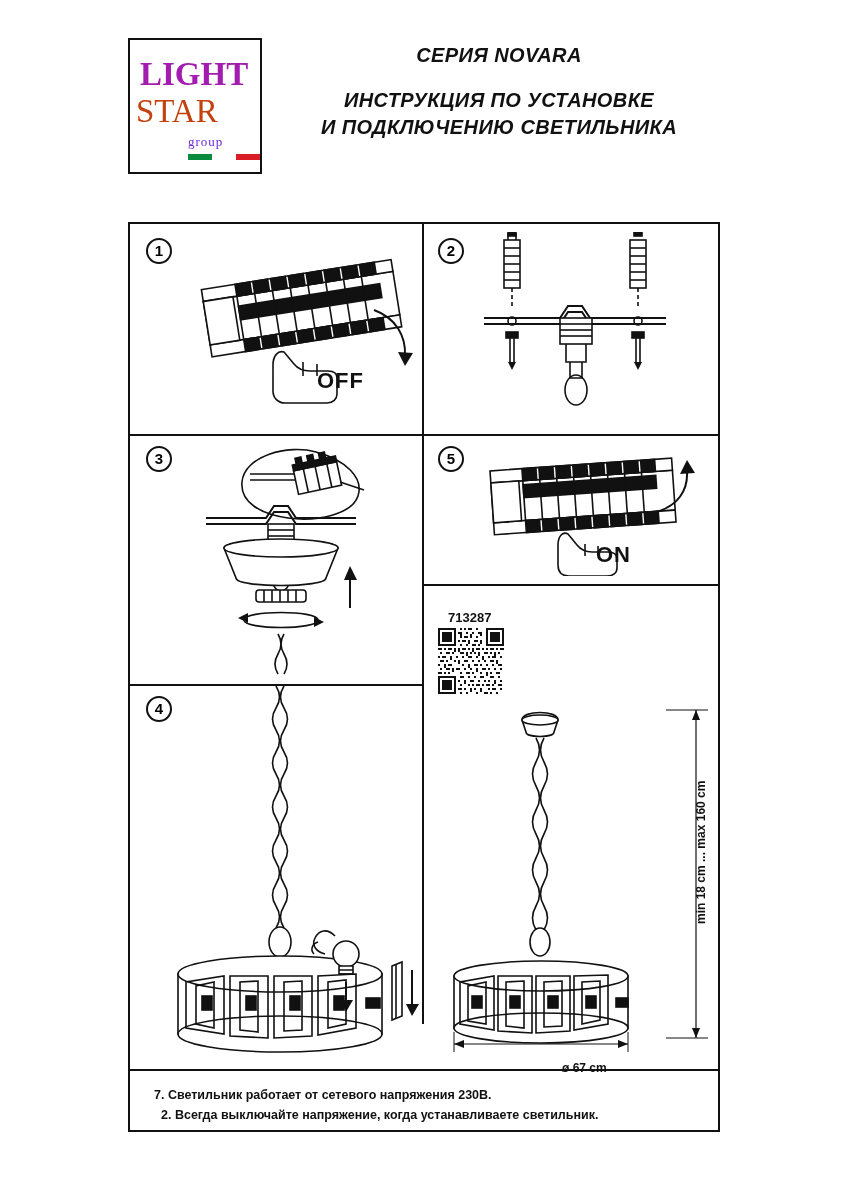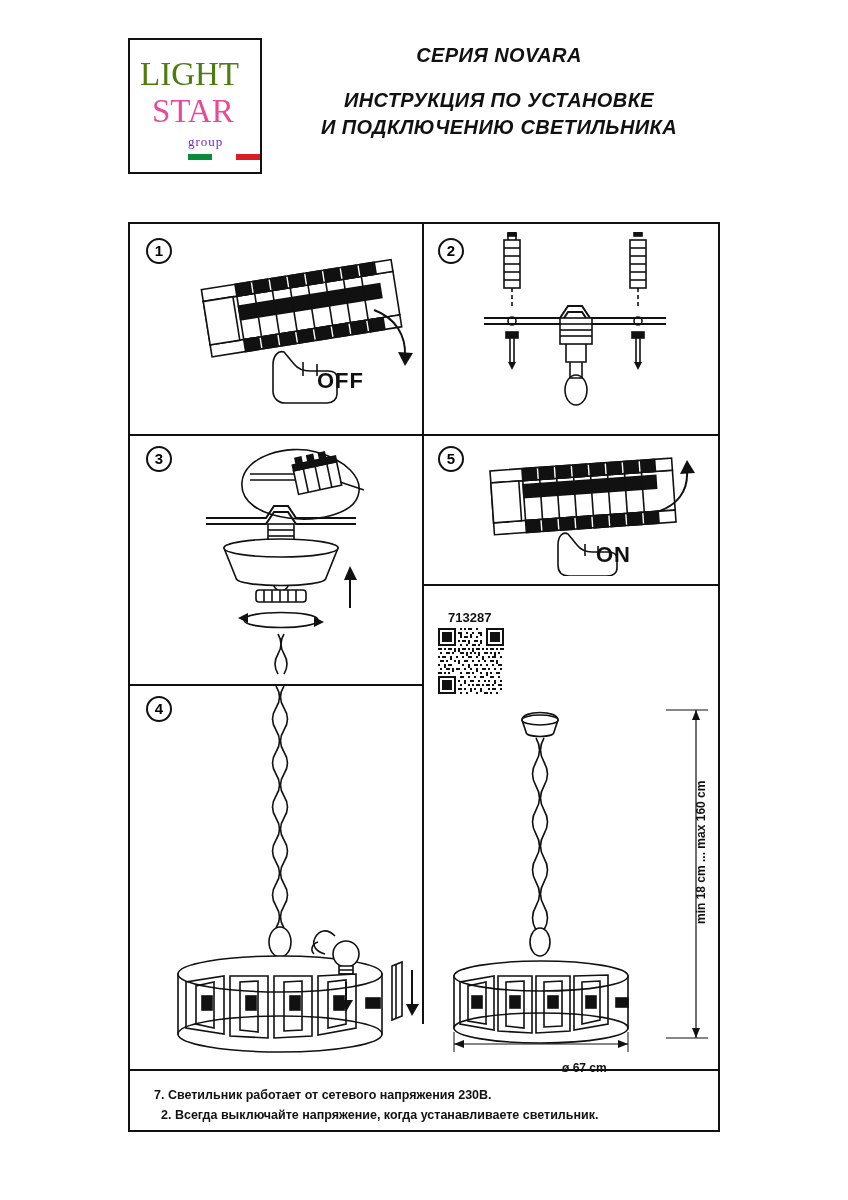--- a/index.html
+++ b/index.html
@@ -39,32 +39,32 @@
     border: 2px solid #111;
     box-sizing: border-box;
   }
   .logo-light {
     position: absolute;
     left: 10px;
     top: 18px;
     font-family: "Liberation Serif", serif;
     font-size: 33px;
     letter-spacing: 0px;
-    font-weight: 400;
-    color: #4d7c0f;
+    font-weight: 700;
+    color: #a21caf;
     line-height: 1;
   }
   .logo-star {
     position: absolute;
-    left: 22px;
+    left: 6px;
     top: 55px;
     font-family: "Liberation Serif", serif;
     font-size: 33px;
     font-weight: 400;
-    color: #ec4899;
+    color: #c2410c;
     line-height: 1;
   }
   .logo-group {
     position: absolute;
     left: 58px;
     top: 94px;
     font-family: "Liberation Serif", serif;
     font-size: 13px;
     letter-spacing: 1px;
     color: #6d28d9;

